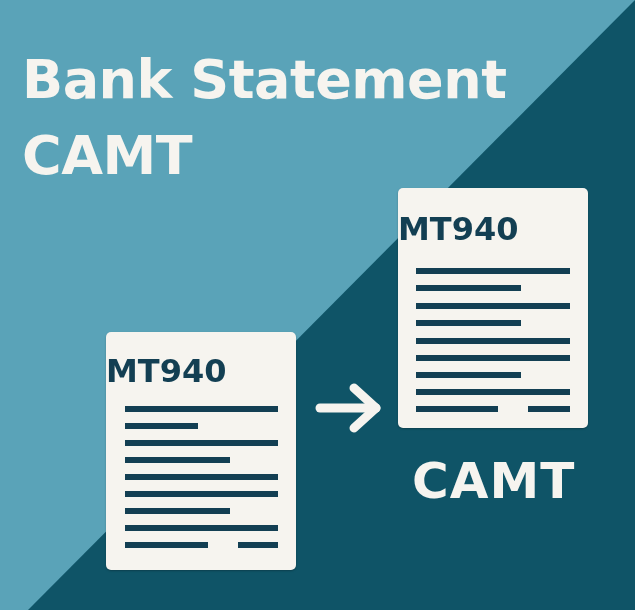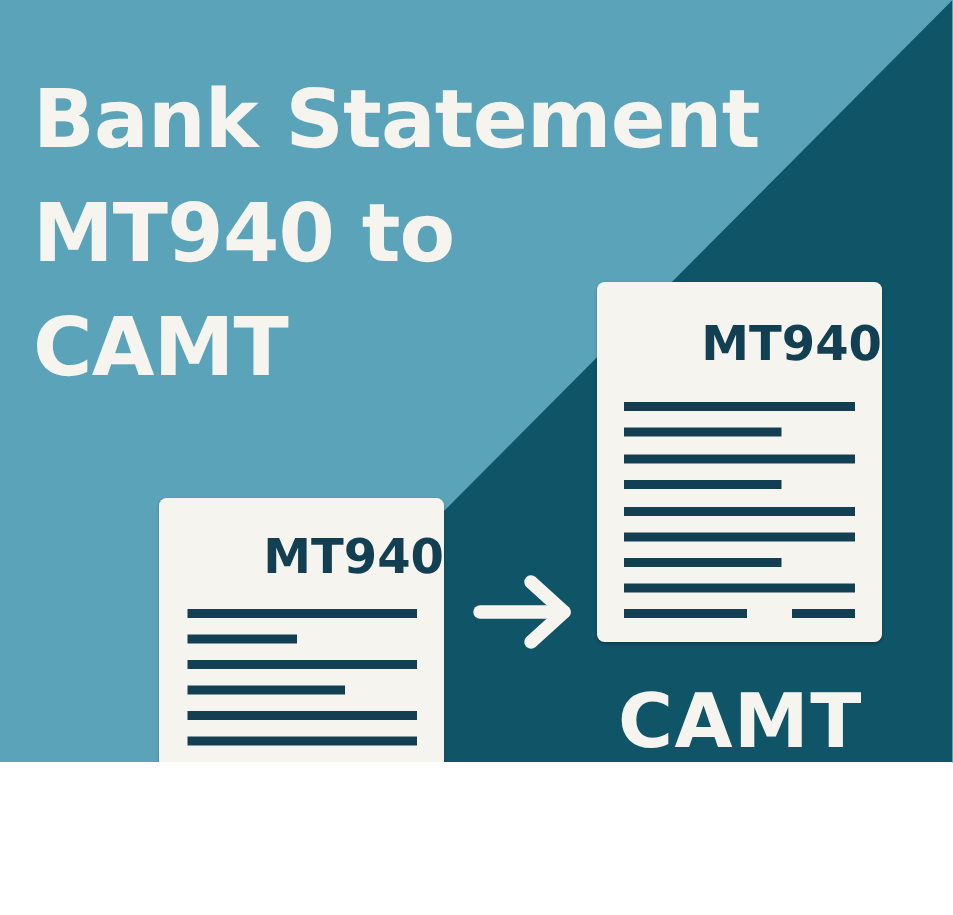--- a/index.html
+++ b/index.html
@@ -1,37 +1,36 @@
 <!DOCTYPE html>
 <html><head>
 <meta charset="utf-8">
 <style>
   html, body { margin: 0; padding: 0; }
   body { width: 635px; height: 610px; overflow: hidden; font-family: "DejaVu Sans", sans-serif; }
-  .canvas { position: relative; width: 635px; height: 508px; background: #5aa3b8; overflow: hidden; }
+  .canvas { position: relative; width: 635px; height: 610px; background: #5aa3b8; overflow: hidden; }
   .dark-tri { position: absolute; left: 0; top: 0; width: 635px; height: 610px; }
   .title { position: absolute; left: 22px; top: 42px; color: #f6f4ef; font-weight: bold; font-size: 54px; line-height: 76px; letter-spacing: -0.5px; }
   .title div { white-space: nowrap; }
   .doc { position: absolute; background: #f6f4ef; border-radius: 5px; box-shadow: 0 1px 2px rgba(0,0,0,0.25); }
-  .doc-title { position: absolute; left: 0; right: 0; text-align: right; color: #133f53; font-weight: bold; font-size: 32px; }
+  .doc-title { position: absolute; left: 0; right: 0; text-align: left; color: #133f53; font-weight: bold; font-size: 32px; }
   .line { position: absolute; height: 6px; background: #133f53; }
   .label-camt { position: absolute; left: 412px; top: 452px; color: #f6f4ef; font-weight: bold; font-size: 50px; letter-spacing: 1px; }
   .arrow { position: absolute; left: 314px; top: 380px; }
 </style>
 </head>
 <body>
 
 <div class="canvas">
   <svg class="dark-tri" viewBox="0 0 635 610" width="635" height="610">
     <polygon points="635,0 635,610 28,610" fill="#0f5467"></polygon>
   </svg>
 
   <div class="title">
     <div>Bank Statement</div>
-    <div>MT940 to</div>
     <div>CAMT</div>
   </div>
 
   <div class="doc" style="left:398px; top:188px; width:190px; height:240px;">
     <div class="doc-title" style="top:22px;">MT940</div>
     <div class="line" style="left:18px; top:80px; width:154px;"></div>
     <div class="line" style="left:18px; top:97px; width:105px;"></div>
     <div class="line" style="left:18px; top:115px; width:154px;"></div>
     <div class="line" style="left:18px; top:132px; width:105px;"></div>
     <div class="line" style="left:18px; top:150px; width:154px;"></div>

